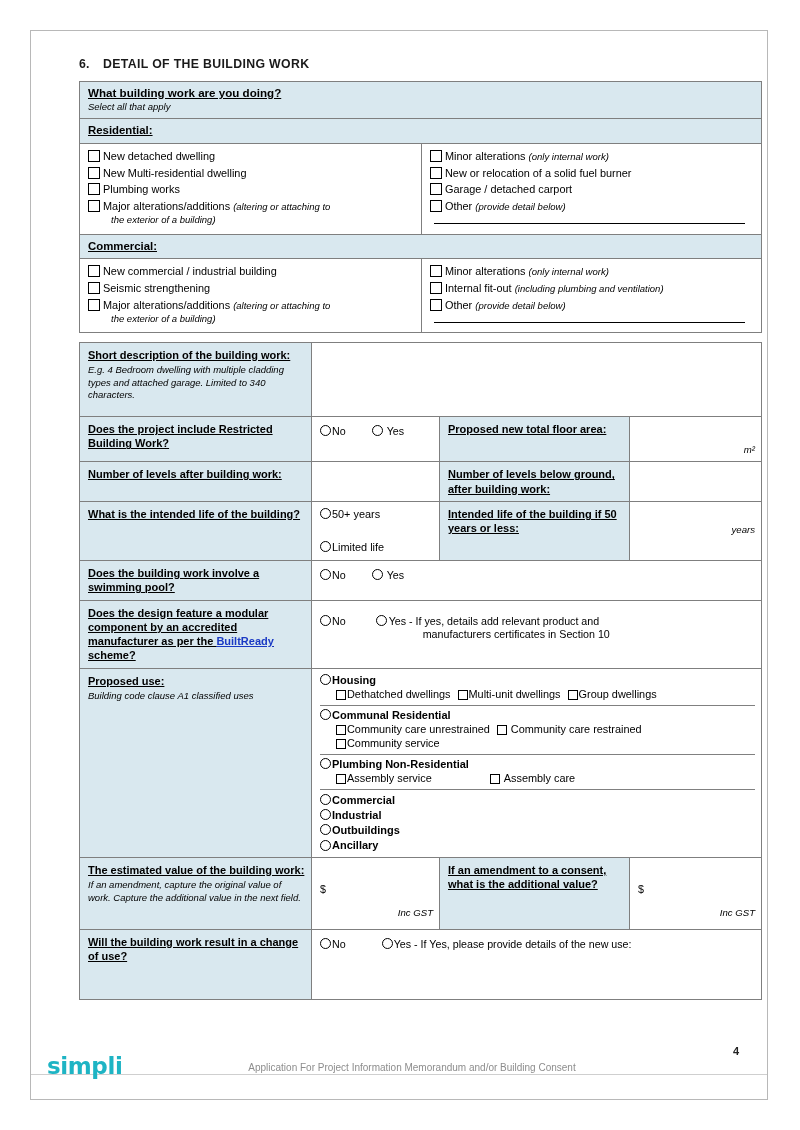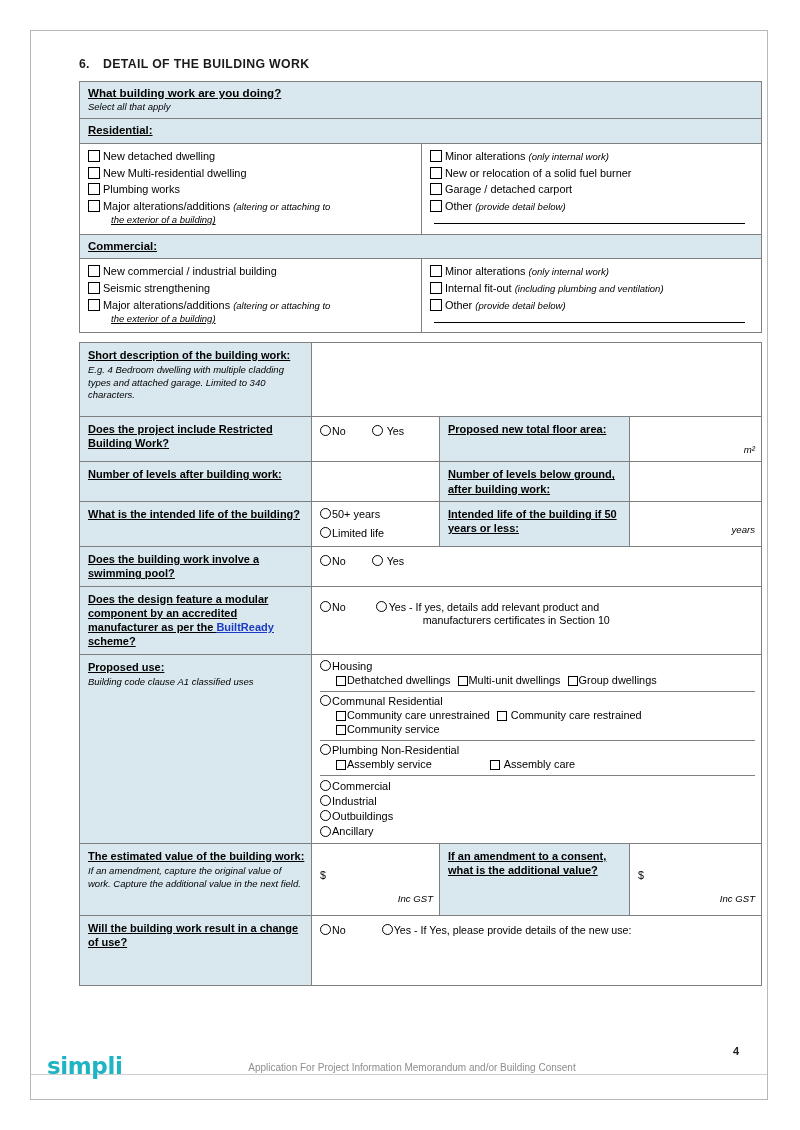--- a/index.html
+++ b/index.html
@@ -78,21 +78,21 @@
     flex: none;
   }
 
   .optrow {
     display: flex;
     align-items: flex-start;
     margin: 1px 0 3px 0;
     font-size: 10.9px;
   }
   .optrow .lbl { padding-left: 2px; }
-  .optrow .hang { display: block; padding-left: 8px; text-decoration: underline; }
+  .optrow .hang { display: block; padding-left: 8px; }
 
   
   .fill-line {
     border-bottom: 1.4px solid #000;
     height: 1px;
     margin: 9px 10px 2px 4px;
   }
 
   
   .t1 td { padding: 4px 6px 5px 8px; }
@@ -106,21 +106,21 @@
     text-align: right;
     font-style: italic;
     font-size: 9.6px;
     padding-top: 22px;
   }
   .inline-opts { display: flex; align-items: flex-start; }
   .inline-opts .op { display: flex; align-items: flex-start; }
 
   .use-group { border-bottom: 1.1px solid #808080; padding: 2px 0 3px 0; }
   .use-group:last-child { border-bottom: none; }
-  .use-main { display: flex; align-items: center; font-weight: normal; font-size: 11px; text-align: right; }
+  .use-main { display: flex; align-items: center; font-weight: bold; font-size: 11px; text-align: right; }
   .use-subs { display: flex; flex-wrap: wrap; padding-left: 16px; margin-top: 1px; }
   .use-sub { display: flex; align-items: center; font-size: 10.9px; margin-right: 7px; white-space: nowrap; }
 
   .link {
     color: #1a39c4;
     text-decoration: underline;
     font-weight: bold;
   }
 
   
@@ -328,21 +328,21 @@
           <td></td>
         </tr>
 
         <tr>
           <td class="shade b lbl-cell">What is the intended life of the building?</td>
           <td>
             <div class="optrow" style="margin:1px 0 0 0">
               <span class="rad"></span>
               <span>50+ years</span>
             </div>
-            <div class="optrow" style="margin:5px 0 0 0">
+            <div class="optrow" style="margin:19px 0 0 0">
               <span class="rad"></span>
               <span>Limited life</span>
             </div>
           </td>
           <td class="shade b lbl-cell">Intended life of the building if 50 years or less:</td>
           <td>
             <div class="unit" style="padding-top:17px">years</div>
           </td>
         </tr>
 

